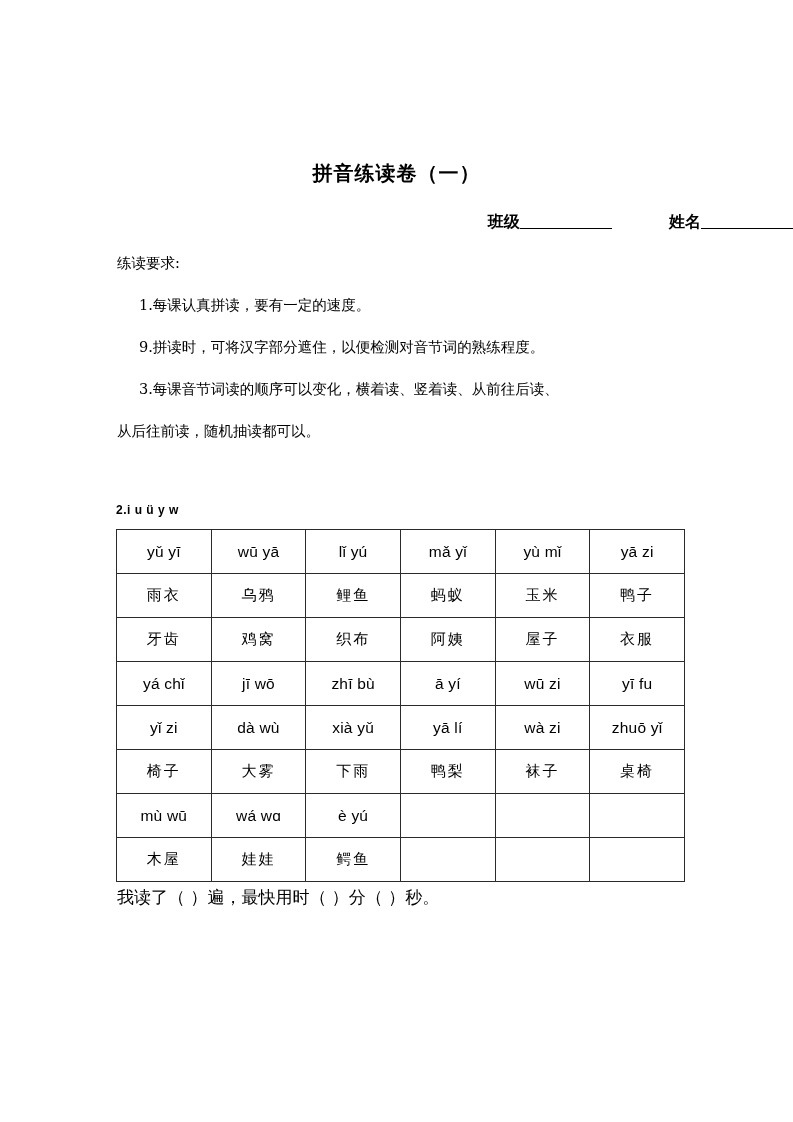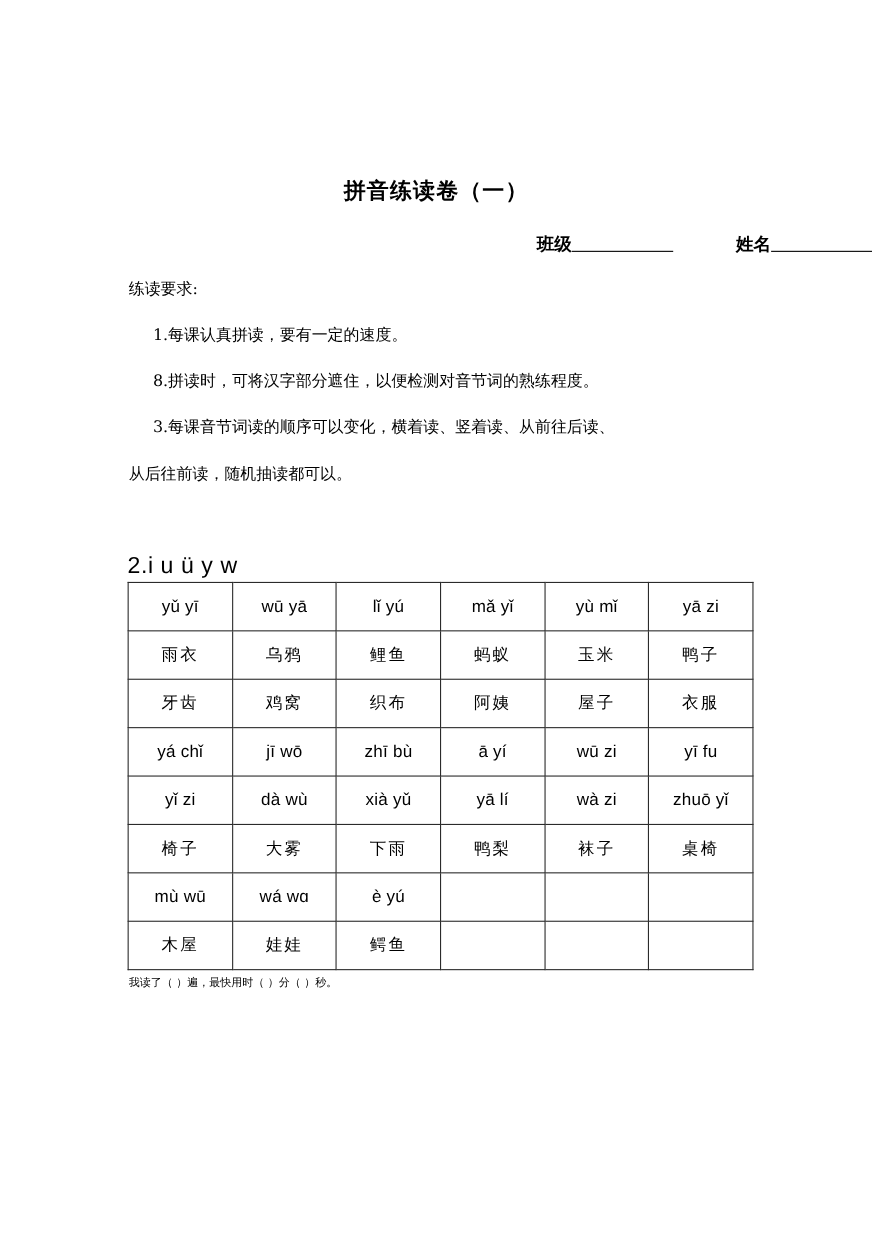--- a/index.html
+++ b/index.html
@@ -76,22 +76,22 @@
   .req-2     { top: 340px; text-indent: 22px; }
   .req-3     { top: 382px; text-indent: 22px; }
   .req-3b    { top: 424px; }
 
   
   .section-heading {
     position: absolute;
     left: 116px;
     top: 503px;
     font-family: "Liberation Sans", sans-serif;
-    font-weight: normal;
-    font-size: 21px;
+    font-weight: bold;
+    font-size: 12px;
     letter-spacing: 0.5px;
   }
 
   
   .word-table {
     position: absolute;
     left: 116px;
     top: 529px;
     width: 562px;
     border-collapse: collapse;
@@ -115,40 +115,40 @@
     font-family: Liberation Mono, monospace;
     font-size: 15px;
     letter-spacing: 2px;
   }
 
   
   .record-line {
     position: absolute;
     left: 117px;
     top: 886px;
-    font-size: 10px;
+    font-size: 17px;
     font-family: "DejaVu Serif", serif;
   }
 </style>
 </head>
 <body>
 
 <div class="page">
 
   <div class="doc-title">拼音练读卷（一）</div>
 
   <div class="idline">
     <span class="field"><span>班级</span><span class="blank"></span></span>
     <span class="gap"></span>
     <span class="field"><span>姓名</span><span class="blank"></span></span>
   </div>
 
   <div class="req req-head">练读要求:</div>
   <div class="req req-1">1.每课认真拼读，要有一定的速度。</div>
-  <div class="req req-2">8.拼读时，可将汉字部分遮住，以便检测对音节词的熟练程度。</div>
+  <div class="req req-2">9.拼读时，可将汉字部分遮住，以便检测对音节词的熟练程度。</div>
   <div class="req req-3">3.每课音节词读的顺序可以变化，横着读、竖着读、从前往后读、</div>
   <div class="req req-3b">从后往前读，随机抽读都可以。</div>
 
   <div class="section-heading">2.i u ü y w</div>
 
   <table class="word-table">
     <tbody>
         <tr>
           <td class="py">yǔ yī</td>
           <td class="py">wū yā</td>

